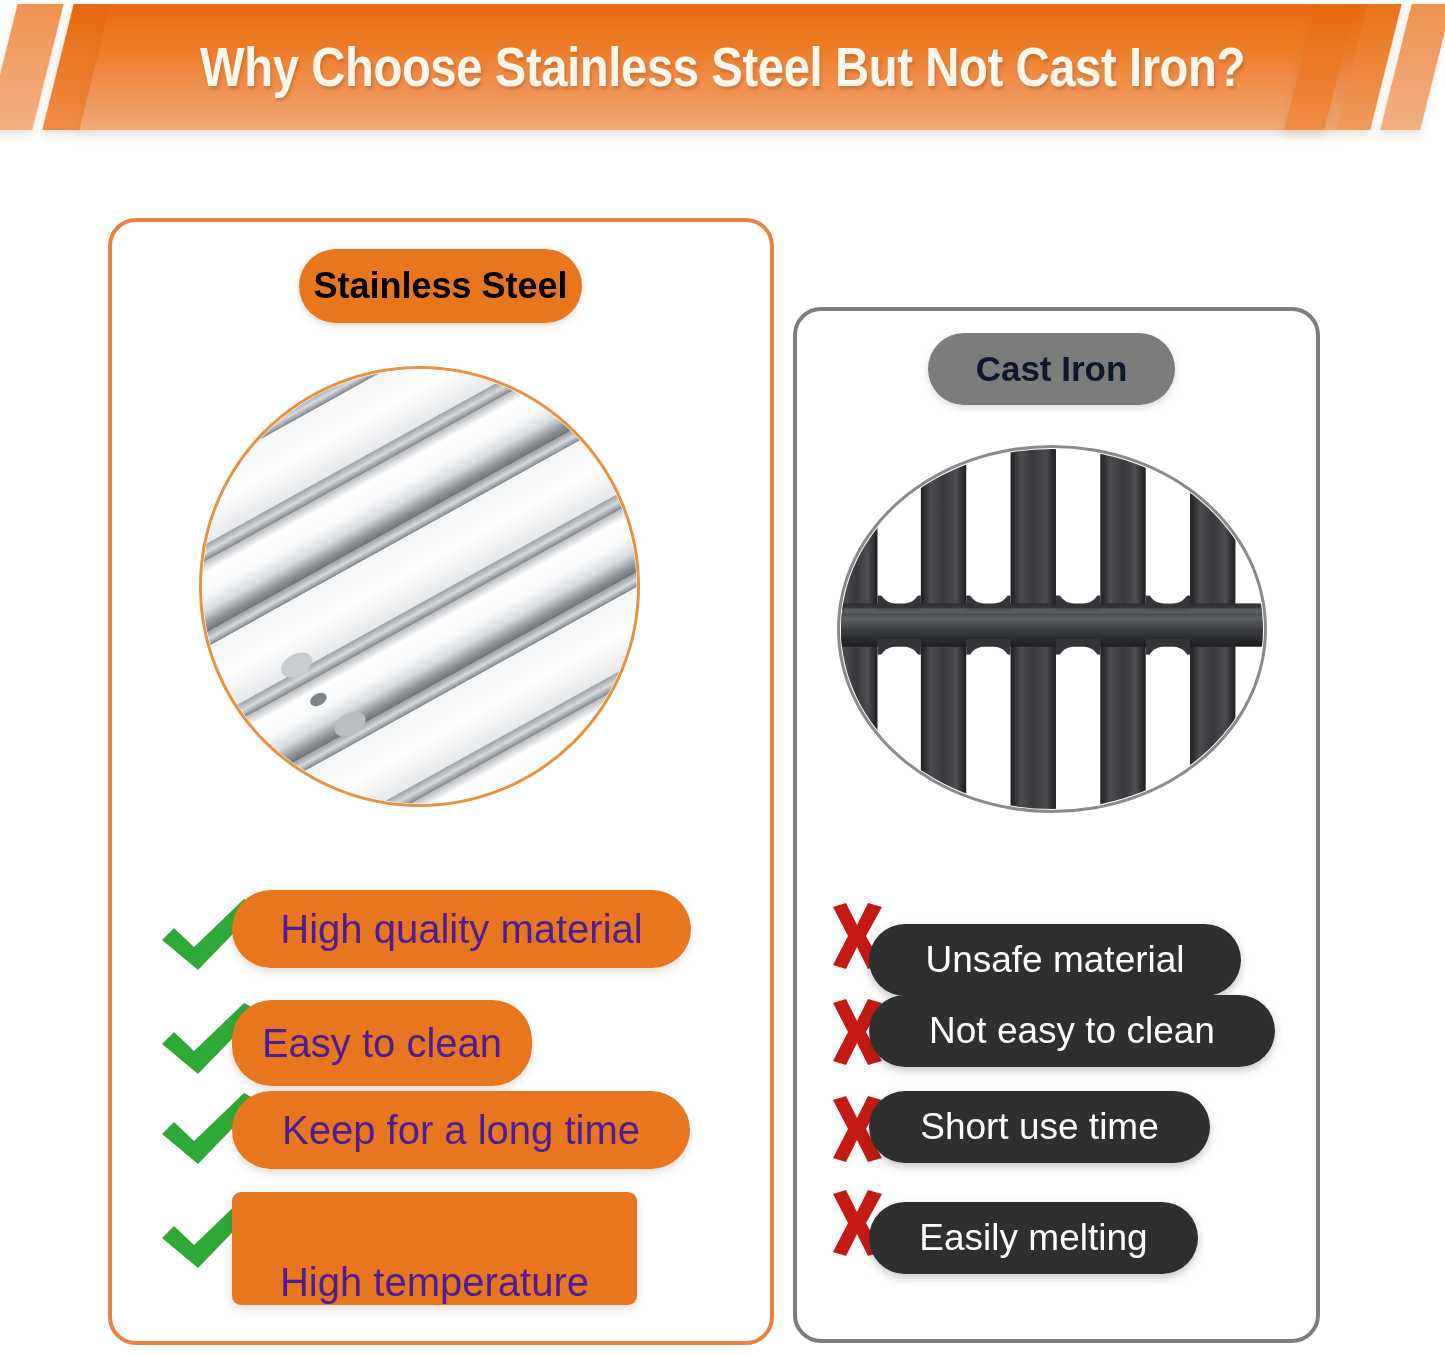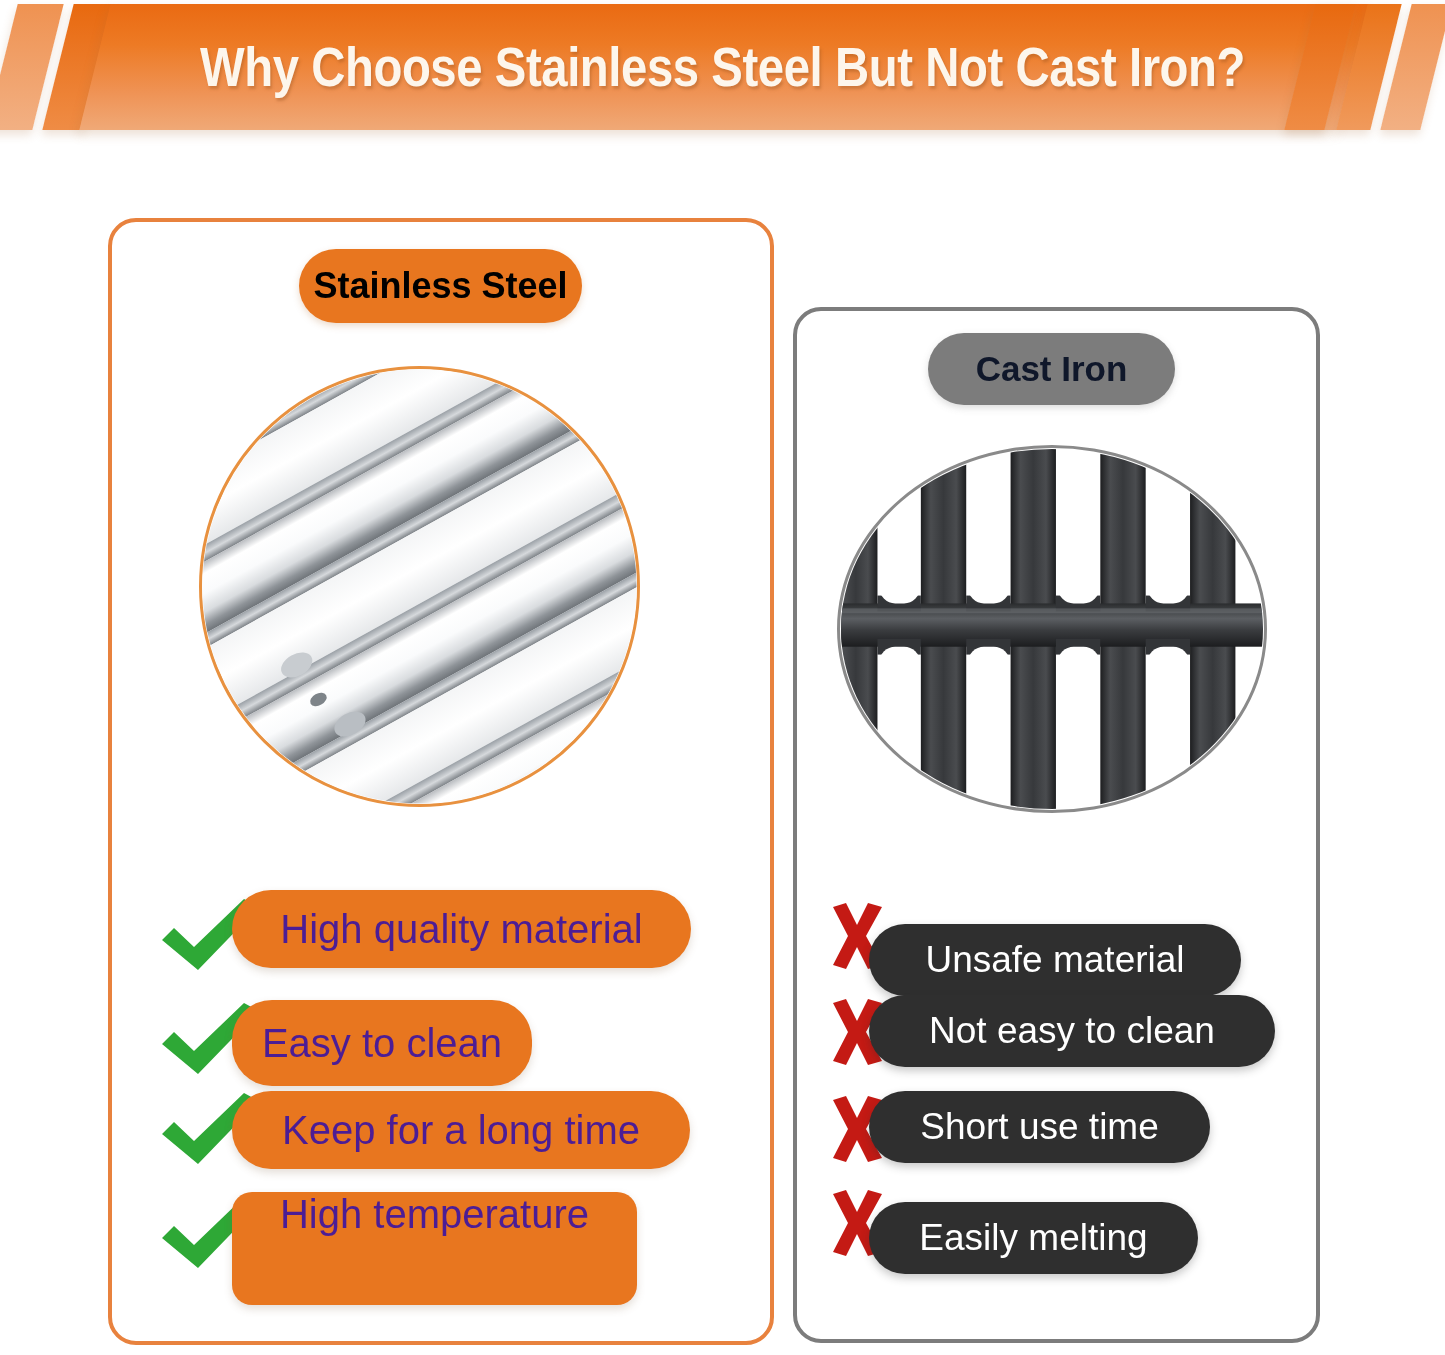--- a/index.html
+++ b/index.html
@@ -166,23 +166,23 @@
     font-size: 40px;
   }
   .feat-pill.dark {
     background: #2f2f2f;
     color: #ffffff;
     font-size: 37px;
     box-shadow: 0 4px 8px rgba(40,40,40,0.25);
   }
   .feat-pill.two-line {
     flex-direction: column;
-    justify-content: flex-start;
+    justify-content: flex-end;
     line-height: 1.12;
-    border-radius: 20px;
+    border-radius: 9px;
   }
 </style>
 </head>
 <body>
 
 <div class="banner">
   <div class="stripe s-l1"></div>
   <div class="stripe s-l2"></div>
   <div class="banner-body"></div>
   <div class="stripe s-r1"></div>

